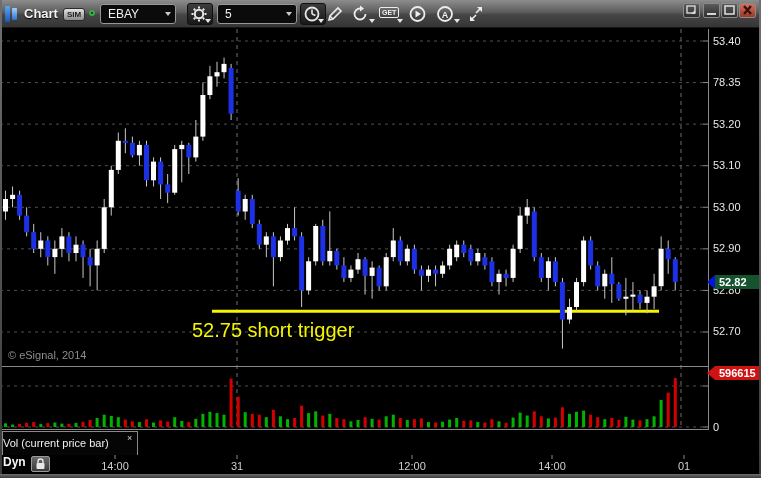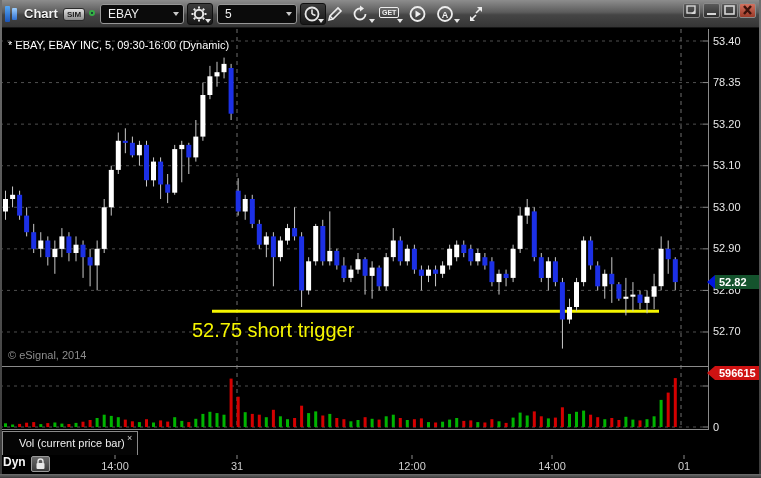--- a/index.html
+++ b/index.html
@@ -45,21 +45,21 @@
   .badge .body{position:absolute;left:0;top:0;height:14px;line-height:14px;padding:0 4px;}
   .price-badge{left:715px;top:275px;}
   .price-badge .tip{border-right:8px solid #0016dd;}
   .price-badge .body{width:44px;background:#14532d;}
   .vol-badge{left:715px;top:366px;}
   .vol-badge .tip{border-right:8px solid #cf1212;}
   .vol-badge .body{width:44px;background:#cf1212;}
   
   .tabstrip{position:absolute;left:0;top:430px;width:709px;height:25px;background:#000;z-index:6;}
   .vol-tab{position:absolute;left:2px;top:1px;width:136px;height:24px;background:#050505;
-    border:1px solid #8a8a8a;border-bottom:none;color:#f0f0f0;font-size:11px;line-height:22px;padding-left:16px;}
+    border:1px solid #8a8a8a;border-bottom:none;color:#f0f0f0;font-size:11px;line-height:22px;padding-left:0;}
   .tab-close{position:absolute;left:124px;top:2px;font-size:9px;color:#cfcfcf;line-height:9px;}
   .dyn-label{position:absolute;left:3px;top:455px;font-size:12px;font-weight:bold;color:#f5f5f5;z-index:6;}
   .lock-btn{position:absolute;left:31px;top:456px;width:19px;height:16px;background:linear-gradient(#6a6a6a,#3a3a3a);
     border:1px solid #9a9a9a;border-radius:2px;z-index:6;}
   svg.plot{position:absolute;left:0;top:0;z-index:2;}
   svg .grid{stroke:#4f4f4f;stroke-width:1;stroke-dasharray:3 4;}
   svg .sep{stroke:#6e6e6e;stroke-width:1;stroke-dasharray:4 4;}
   svg .strong{stroke:#8a8a8a;stroke-width:1;}
   svg .trig{stroke:#f5f500;stroke-width:3;}
 </style>
@@ -70,21 +70,21 @@
 
   <div class="titlebar">
     <div class="app-icon">
         <div class="b1"></div>
         <div class="b2"></div>
       </div>
     <div class="app-title">Chart</div>
     <div class="sim-badge">SIM</div>
     <div class="status-ring"></div>
 
-    <div class="combo" style="left:100px;width:84px;">
+    <div class="combo" style="left:100px;width:76px;">
       <span>EBAY</span>
       <span class="arr"></span>
     </div>
 
     <div class="tool-btn" style="left:187px;">
       <svg class="flat-icon" style="left:2px;top:1px;" width="20" height="18" viewBox="0 0 20 18">
         <circle cx="9" cy="9" r="4.2" fill="none" stroke="#e8e8e8" stroke-width="2"></circle>
         <g stroke="#e8e8e8" stroke-width="2">
           <line x1="9" y1="1.5" x2="9" y2="3.5"></line>
             <line x1="9" y1="14.5" x2="9" y2="16.5"></line>
@@ -493,21 +493,20 @@
       <line x1="703" y1="331.98999999999825" x2="708" y2="331.98999999999825" class="strong"></line>
       <line x1="703" y1="386" x2="708" y2="386" class="strong"></line>
       <line x1="703" y1="427" x2="708" y2="427" class="strong"></line>
       <line x1="115" y1="455" x2="115" y2="459" class="strong"></line>
       <line x1="237" y1="455" x2="237" y2="459" class="strong"></line>
       <line x1="412" y1="455" x2="412" y2="459" class="strong"></line>
       <line x1="552" y1="455" x2="552" y2="459" class="strong"></line>
       <line x1="684" y1="455" x2="684" y2="459" class="strong"></line>
     </svg>
 
-  <div class="chart-header">* EBAY, EBAY INC, 5, 09:30-16:00 (Dynamic)</div>
   <div class="copyright">© eSignal, 2014</div>
   <div class="trigger-text" id="trigText" style="left: 192px; top: 319px;">52.75 short trigger</div>
 
   <div id="paxis">
       <div class="plabel" style="top: 34.5px; text-align: right;">53.40</div>
       <div class="plabel" style="top: 76.07px;">78.35</div>
       <div class="plabel" style="top: 117.64px;">53.20</div>
       <div class="plabel" style="top: 159.21px;">53.10</div>
       <div class="plabel" style="top: 200.78px;">53.00</div>
       <div class="plabel" style="top: 242.35px;">52.90</div>

